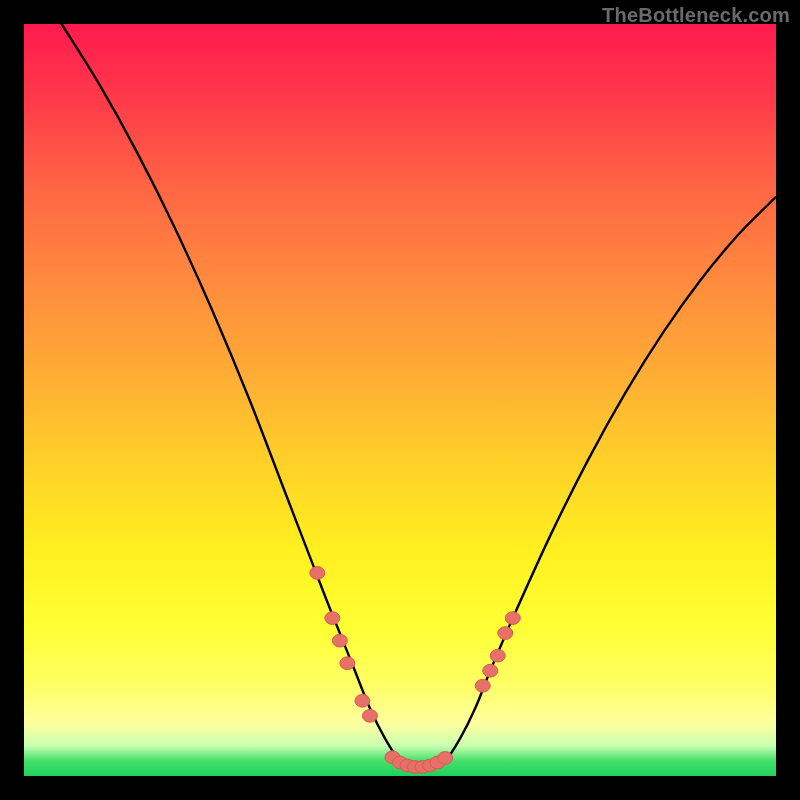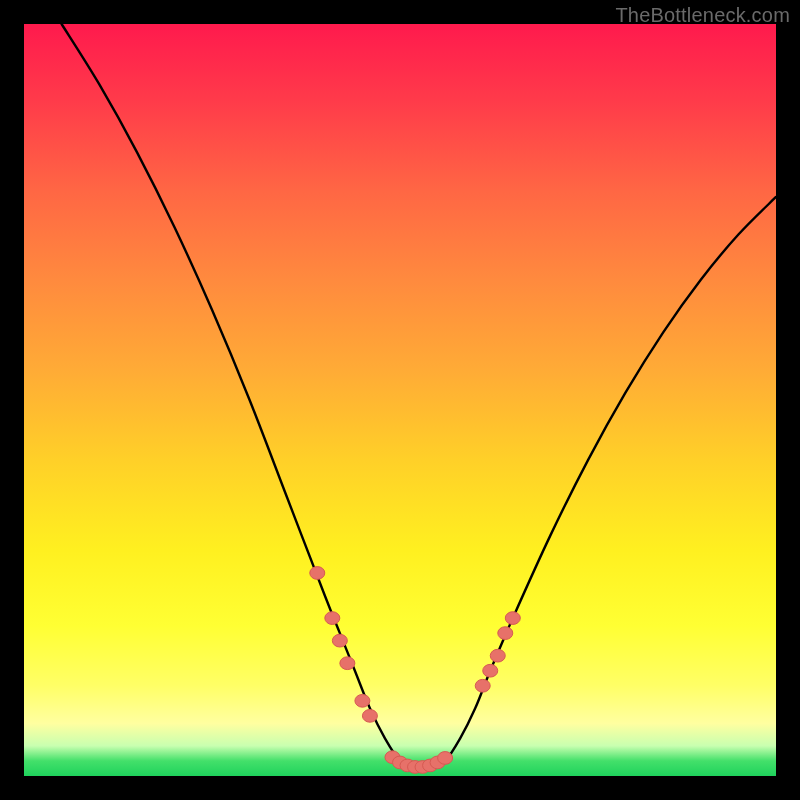--- a/index.html
+++ b/index.html
@@ -32,21 +32,21 @@
       #43e06a 98%,
       #1fd25c 100%
     );
   }
   .watermark {
     position: absolute;
     top: 4px;
     right: 10px;
     color: #6a6a6a;
     font-size: 20px;
-    font-weight: 400;
+    font-weight: 700;
     letter-spacing: 0.2px;
     user-select: none;
   }
   svg.curve {
     position: absolute;
     left: 0;
     top: 0;
     width: 752px;
     height: 752px;
     overflow: visible;

